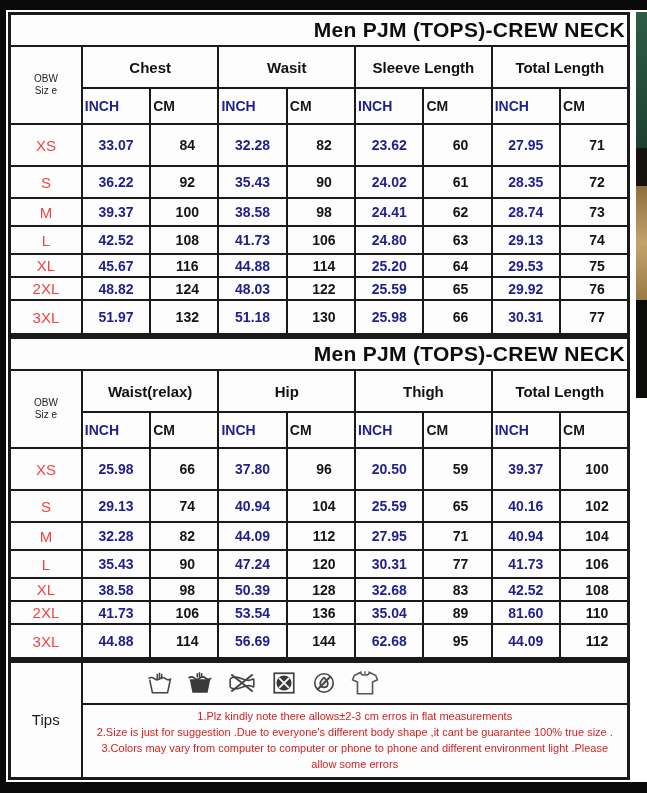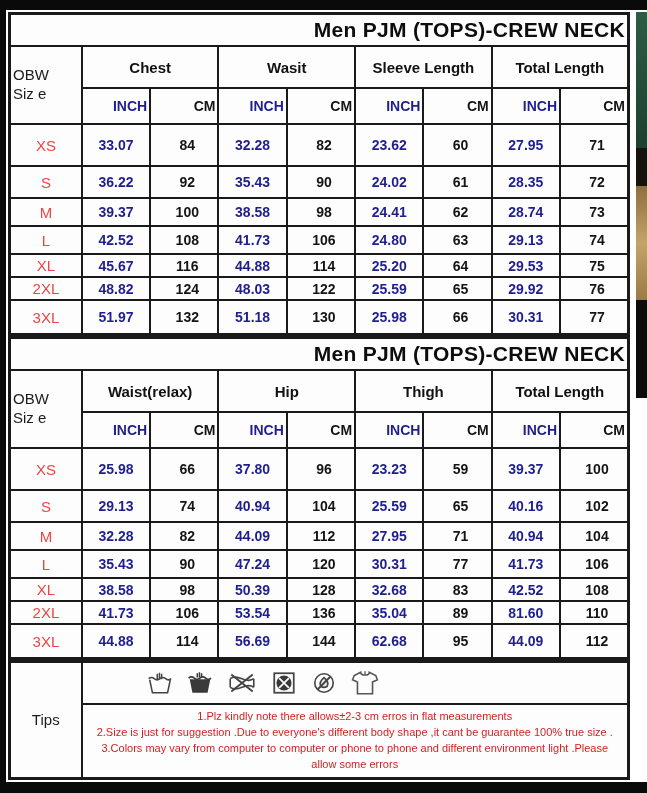--- a/index.html
+++ b/index.html
@@ -24,24 +24,24 @@
 
   table{border-collapse:collapse;table-layout:fixed;width:622px;background:#fdfdfd;}
   td,th{border:2px solid #1a1a1a;padding:0 2px;overflow:hidden;}
   table{border:3px solid #1a1a1a;}
 
   .title-cell{
     height:30px;font-size:21px;font-weight:bold;text-align:right;
     color:#0d0d0d;letter-spacing:.3px;
   }
   th.size-head{
-    font-size:15px;font-weight:normal;color:#1c1c1c;text-align:left;line-height:1.25;
+    font-size:10px;font-weight:normal;color:#1c1c1c;text-align:center;line-height:1.25;
   }
   th.group{height:40px;font-size:15px;font-weight:bold;color:#111;text-align:center;border-radius:11px;}
-  th.unit{height:34px;font-size:14px;font-weight:bold;text-align:right;color:#141414;}
+  th.unit{height:34px;font-size:14px;font-weight:bold;text-align:left;color:#141414;}
   th.unit.inch{color:#1e1e8f;}
 
   tbody td{font-size:14px;text-align:center;}
   tbody td.size{font-weight:normal;color:#ef4444;font-size:15px;}
   tbody td.inch{color:#1e1e8f;font-weight:bold;margin-left:43px;}
   tbody td.cm{color:#141414;font-weight:bold;padding-left:8px;}
   tbody tr:nth-child(1) td{height:40px;}
   tbody tr:nth-child(2) td{height:30px;}
   tbody tr:nth-child(3) td{height:26px;}
   tbody tr:nth-child(4) td{height:26px;}
@@ -233,21 +233,21 @@
           <th class="unit">CM</th>
         </tr>
       </thead>
       <tbody>
           <tr>
             <td class="size">XS</td>
             <td class="inch">25.98</td>
             <td class="cm">66</td>
             <td class="inch">37.80</td>
             <td class="cm">96</td>
-            <td class="inch">23.23</td>
+            <td class="inch">20.50</td>
             <td class="cm">59</td>
             <td class="inch">39.37</td>
             <td class="cm">100</td>
           </tr>
           <tr>
             <td class="size">S</td>
             <td class="inch">29.13</td>
             <td class="cm">74</td>
             <td class="inch">40.94</td>
             <td class="cm">104</td>

